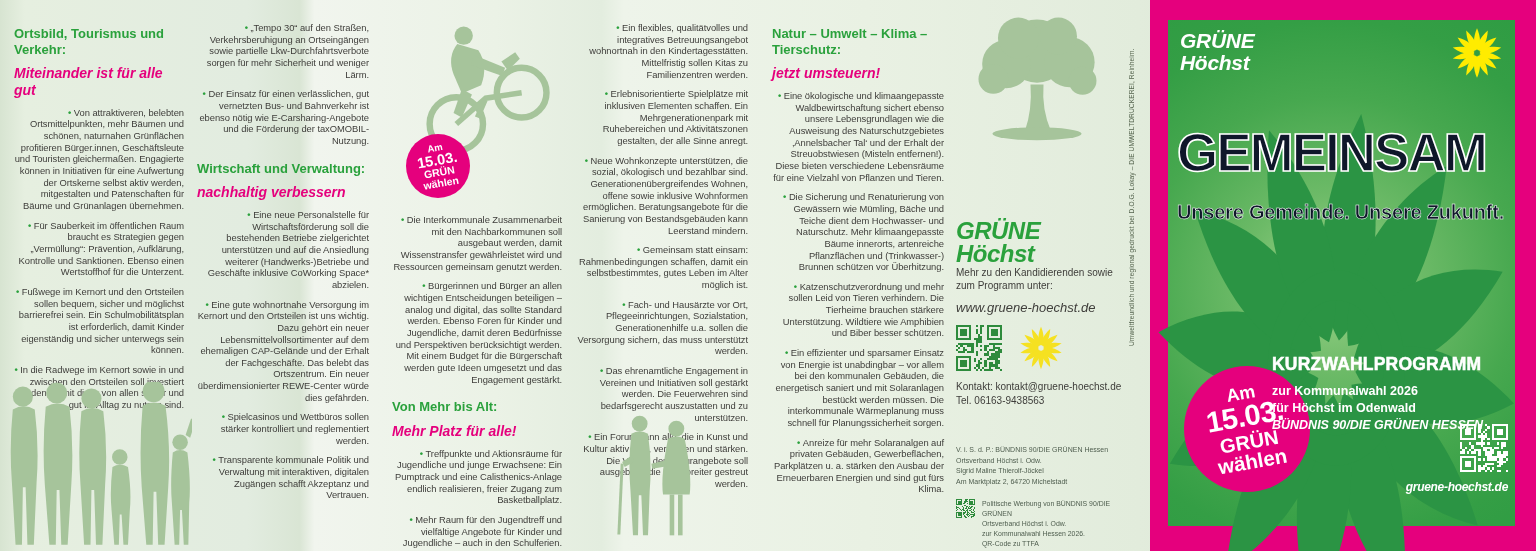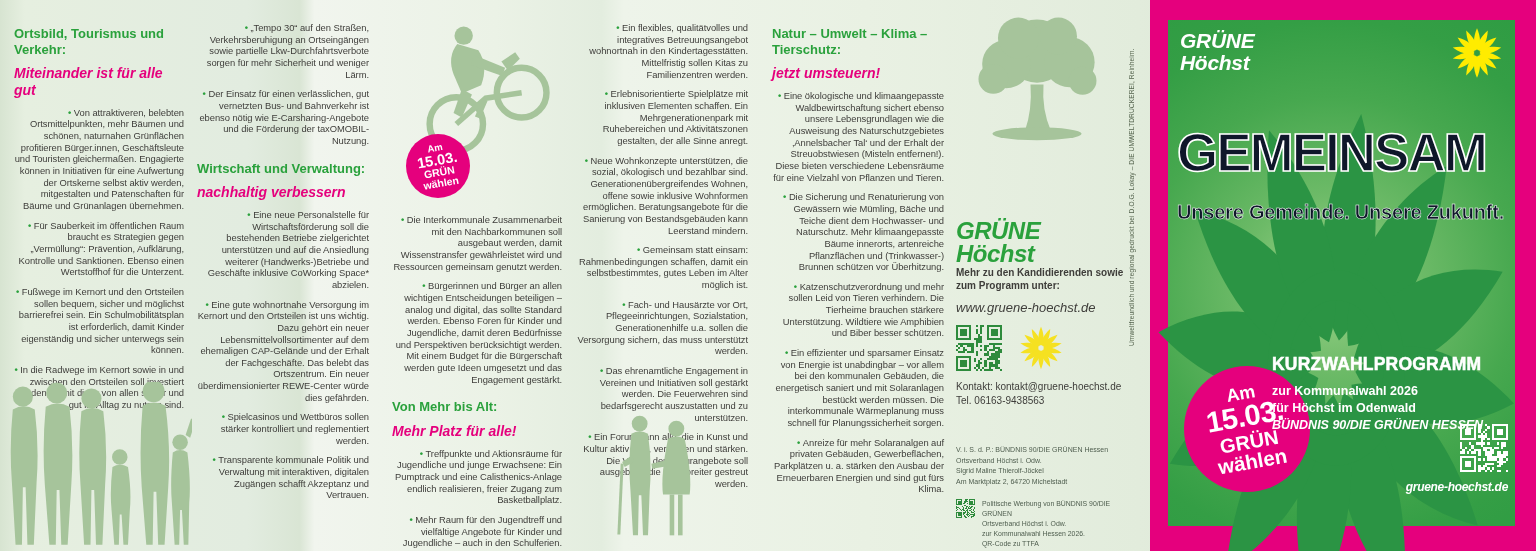--- a/index.html
+++ b/index.html
@@ -37,21 +37,21 @@
   .badge-inner{transform:rotate(-10deg);text-align:center;color:#fff;
                font-weight:bold;line-height:1.02;}
   .badge-sm{position:absolute;left:14px;top:116px;width:64px;height:64px;}
   .badge-sm .b1{font-size:9.5px;}
   .badge-sm .b2{font-size:14.5px;}
   .badge-sm .b3{font-size:10.5px;}
   .badge-sm .b4{font-size:10.5px;}
   .tree-wrap{width:160px;margin-left:2px;}
   .logo-green{color:#2aa13c;font-weight:bold;font-style:italic;font-size:24px;
               line-height:0.98;margin-top:58px;letter-spacing:-0.5px;}
-  .more-info{font-weight:bold;font-size:10px;line-height:1.3;margin-top:16px;color:#3e3d3a;}
+  .more-info{font-weight:normal;font-size:10px;line-height:1.3;margin-top:16px;color:#3e3d3a;}
   .website-left{font-style:italic;font-size:13px;margin-top:10px;color:#3e3d3a;}
   .qr-row{display:flex;align-items:center;margin-top:10px;}
   .qr{display:block;}
   .qr svg{display:block;width:100%;height:100%;}
   .qr-big{width:46px;height:46px;color:#2e8b3c;}
   .qr-tiny{width:19px;height:19px;color:#2e8b3c;flex:0 0 auto;}
   .sunflower{display:block;}
   .contact{font-size:10px;line-height:1.45;margin-top:9px;color:#3e3d3a;}
   .imprint{margin-top:36px;}
   .imprint p{font-size:7px;line-height:1.55;margin:0;color:#4e5d4e;}

